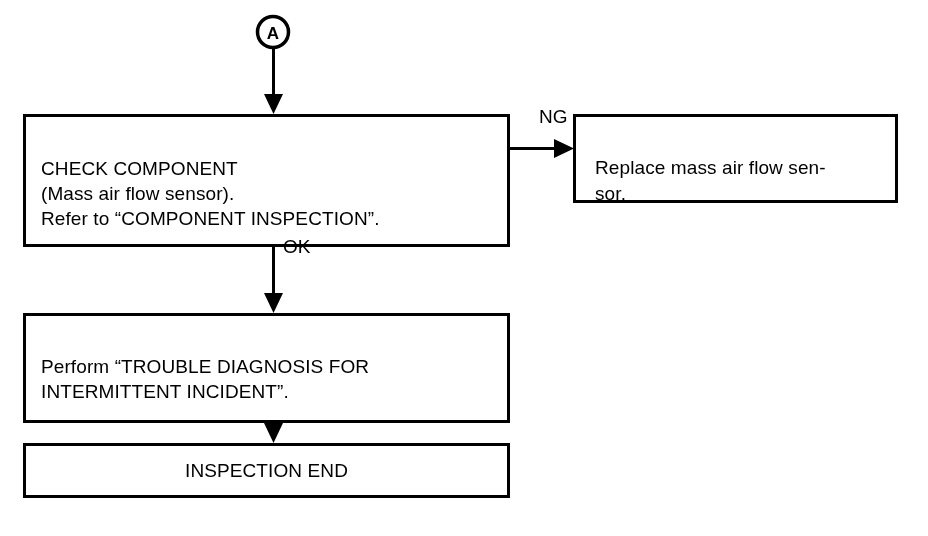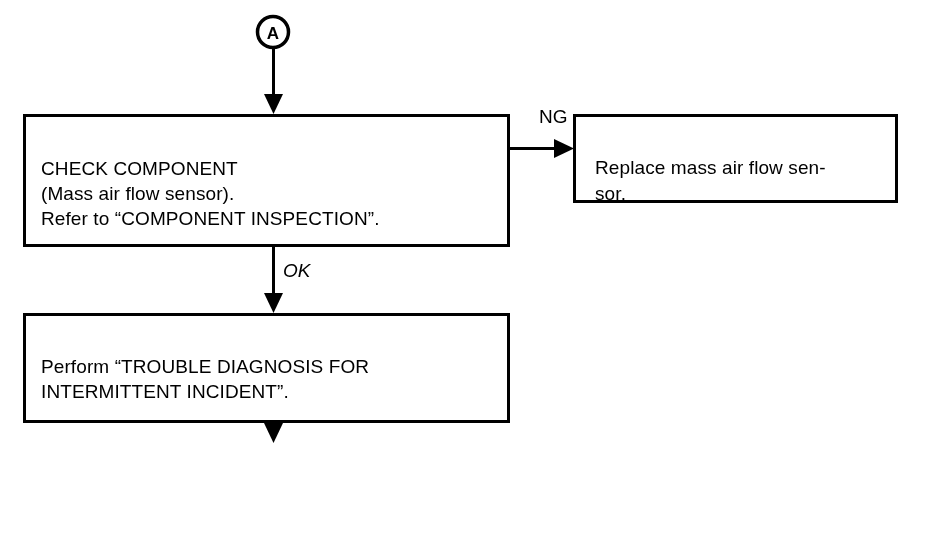--- a/index.html
+++ b/index.html
@@ -95,21 +95,21 @@
     text-align: center;
   }
 
   .edge-label {
     position: absolute;
     font-size: 19px;
     line-height: 21px;
     white-space: nowrap;
   }
   #label-ng { left: 519px; top: 106px; margin-left: 20px; }
-  #label-ok { left: 283px; top: 260px; font-style: italic; }
+  #label-ok { left: 283px; top: 236px; }
 
   .connector-text {
     font-family: "Liberation Sans", sans-serif;
     font-size: 17px;
     font-weight: bold;
   }
 </style>
 </head>
 <body>
 
@@ -152,18 +152,21 @@
     <span class="box-text">CHECK COMPONENT
 (Mass air flow sensor).
 Refer to “COMPONENT INSPECTION”.</span>
   </div>
 
   <div class="flow-box" id="box-trouble-diagnosis">
     <span class="box-text">Perform “TROUBLE DIAGNOSIS FOR
 INTERMITTENT INCIDENT”.</span>
   </div>
 
+  <div class="flow-box" id="box-inspection-end">
+    <span class="box-text">INSPECTION END</span>
+  </div>
 
   <div class="edge-label" id="label-ng">NG</div>
 
   <div class="edge-label" id="label-ok">OK</div>
 
 </div>
 
 </body></html>

